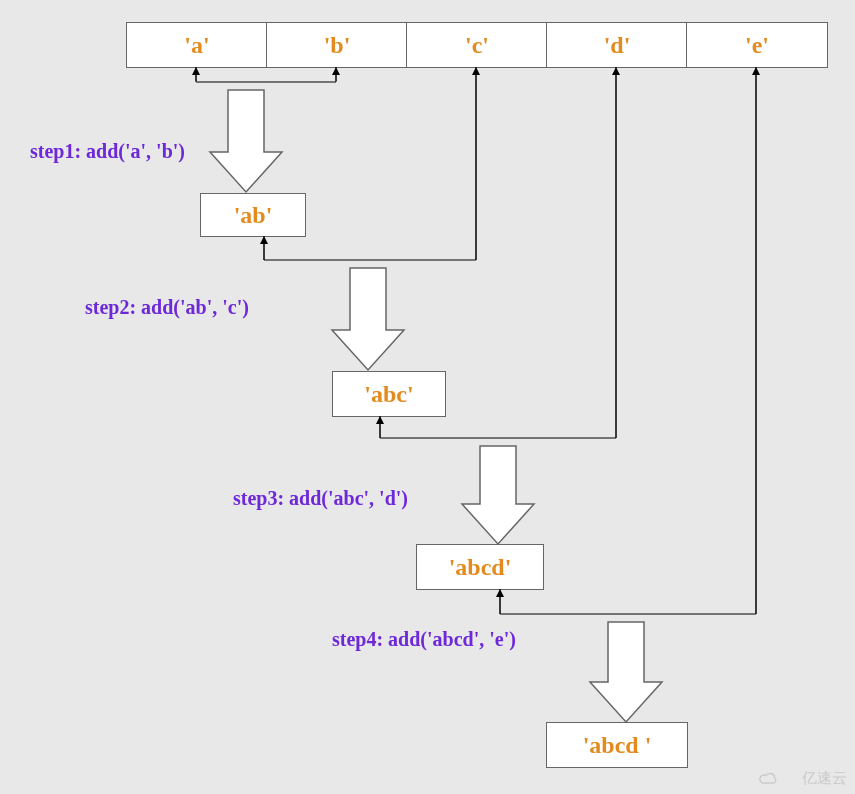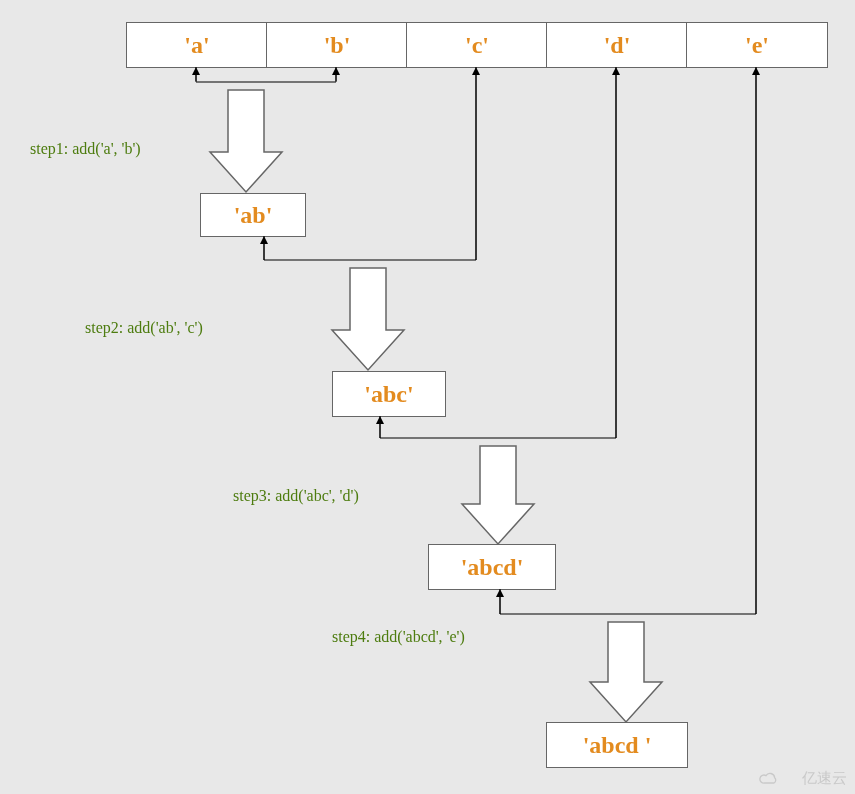--- a/index.html
+++ b/index.html
@@ -1,39 +1,39 @@
 <!DOCTYPE html>
 <html><head>
 <meta charset="utf-8">
 <style>
   html,body{margin:0;padding:0}
   body{background:#e8e8e8;font-family:"Times New Roman",serif;width:855px;height:794px;position:relative;overflow:hidden}
   .cell{position:absolute;border:1px solid #666;background:#fff;color:#e38b1f;font-weight:bold;font-size:24px;display:flex;align-items:center;justify-content:center}
   .top{top:22px;height:44px;width:140px}
-  .step{position:absolute;color:#4d7c0f;font-weight:normal;font-size:16px;font-family:"Times New Roman",serif}
+  .step{position:absolute;color:#6d28d9;font-weight:bold;font-size:20px;font-family:"Times New Roman",serif}
   .watermark{position:absolute;right:8px;bottom:6px;color:#c9c9c9;font-size:15px;display:flex;align-items:center;gap:20px;font-family:sans-serif}
   .watermark svg{width:24px;height:14px}
   svg.arrows{position:absolute;left:0;top:0;width:855px;height:794px;pointer-events:none}
 </style>
 </head>
 <body>
 
 <div class="cell top" style="left:126px">'a'</div>
 <div class="cell top" style="left:266px">'b'</div>
 <div class="cell top" style="left:406px">'c'</div>
 <div class="cell top" style="left:546px">'d'</div>
 <div class="cell top" style="left:686px">'e'</div>
 
 <div class="cell" style="left:200px;top:193px;width:104px;height:42px">'ab'</div>
 <div class="cell" style="left:332px;top:371px;width:112px;height:44px">'abc'</div>
-<div class="cell" style="left:428px;top:544px;width:126px;height:44px">'abcd'</div>
+<div class="cell" style="left:416px;top:544px;width:126px;height:44px">'abcd'</div>
 <div class="cell" style="left:546px;top:722px;width:140px;height:44px">'abcd  '</div>
 
 <div class="step" style="left:30px;top:140px">step1: add('a', 'b')</div>
-<div class="step" style="left:85px;top:319px">step2: add('ab', 'c')</div>
+<div class="step" style="left:85px;top:296px">step2: add('ab', 'c')</div>
 <div class="step" style="left:233px;top:487px">step3: add('abc', 'd')</div>
 <div class="step" style="left:332px;top:628px">step4: add('abcd', 'e')</div>
 
 <svg class="arrows">
   <defs>
     <marker id="ah" markerWidth="8" markerHeight="8" refX="6" refY="4" orient="auto">
       <path d="M0,0 L8,4 L0,8 Z" fill="#000"></path>
     </marker>
   </defs>
 

